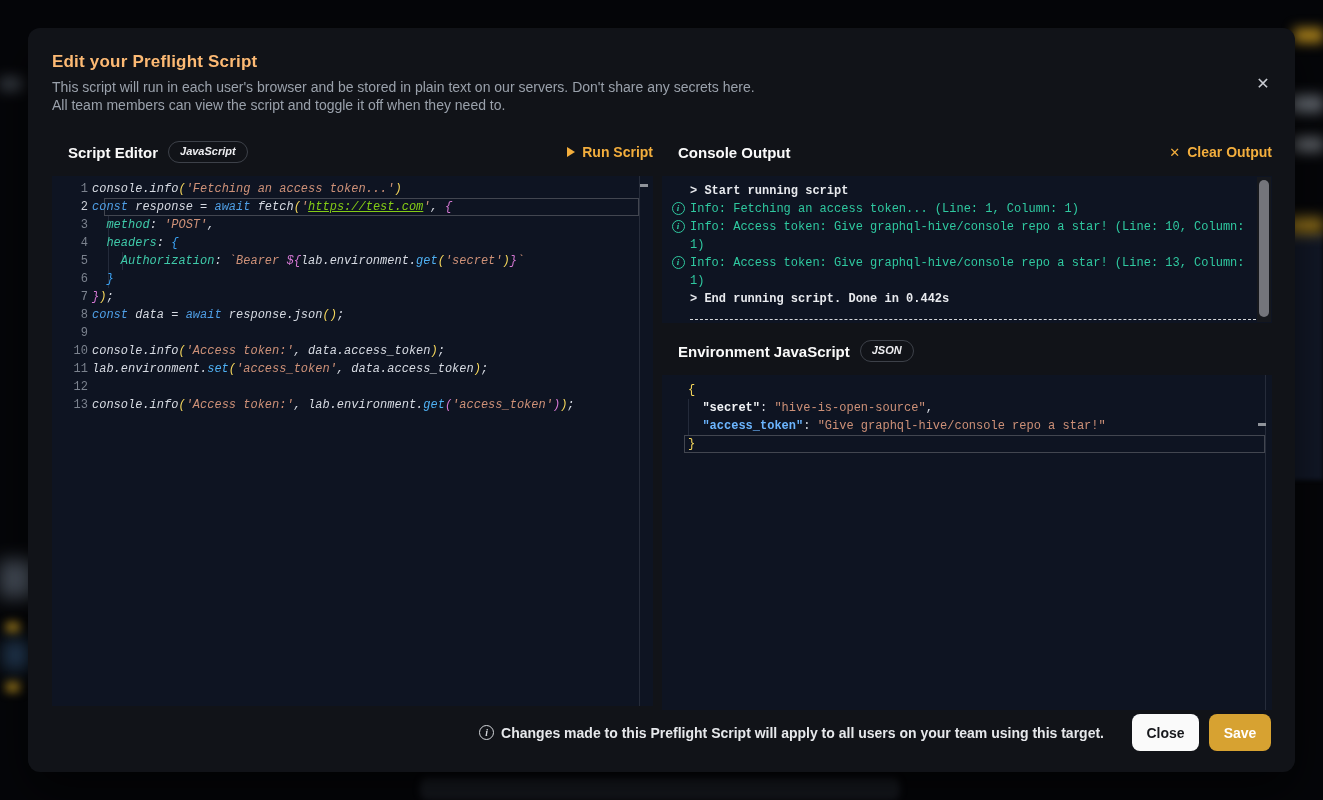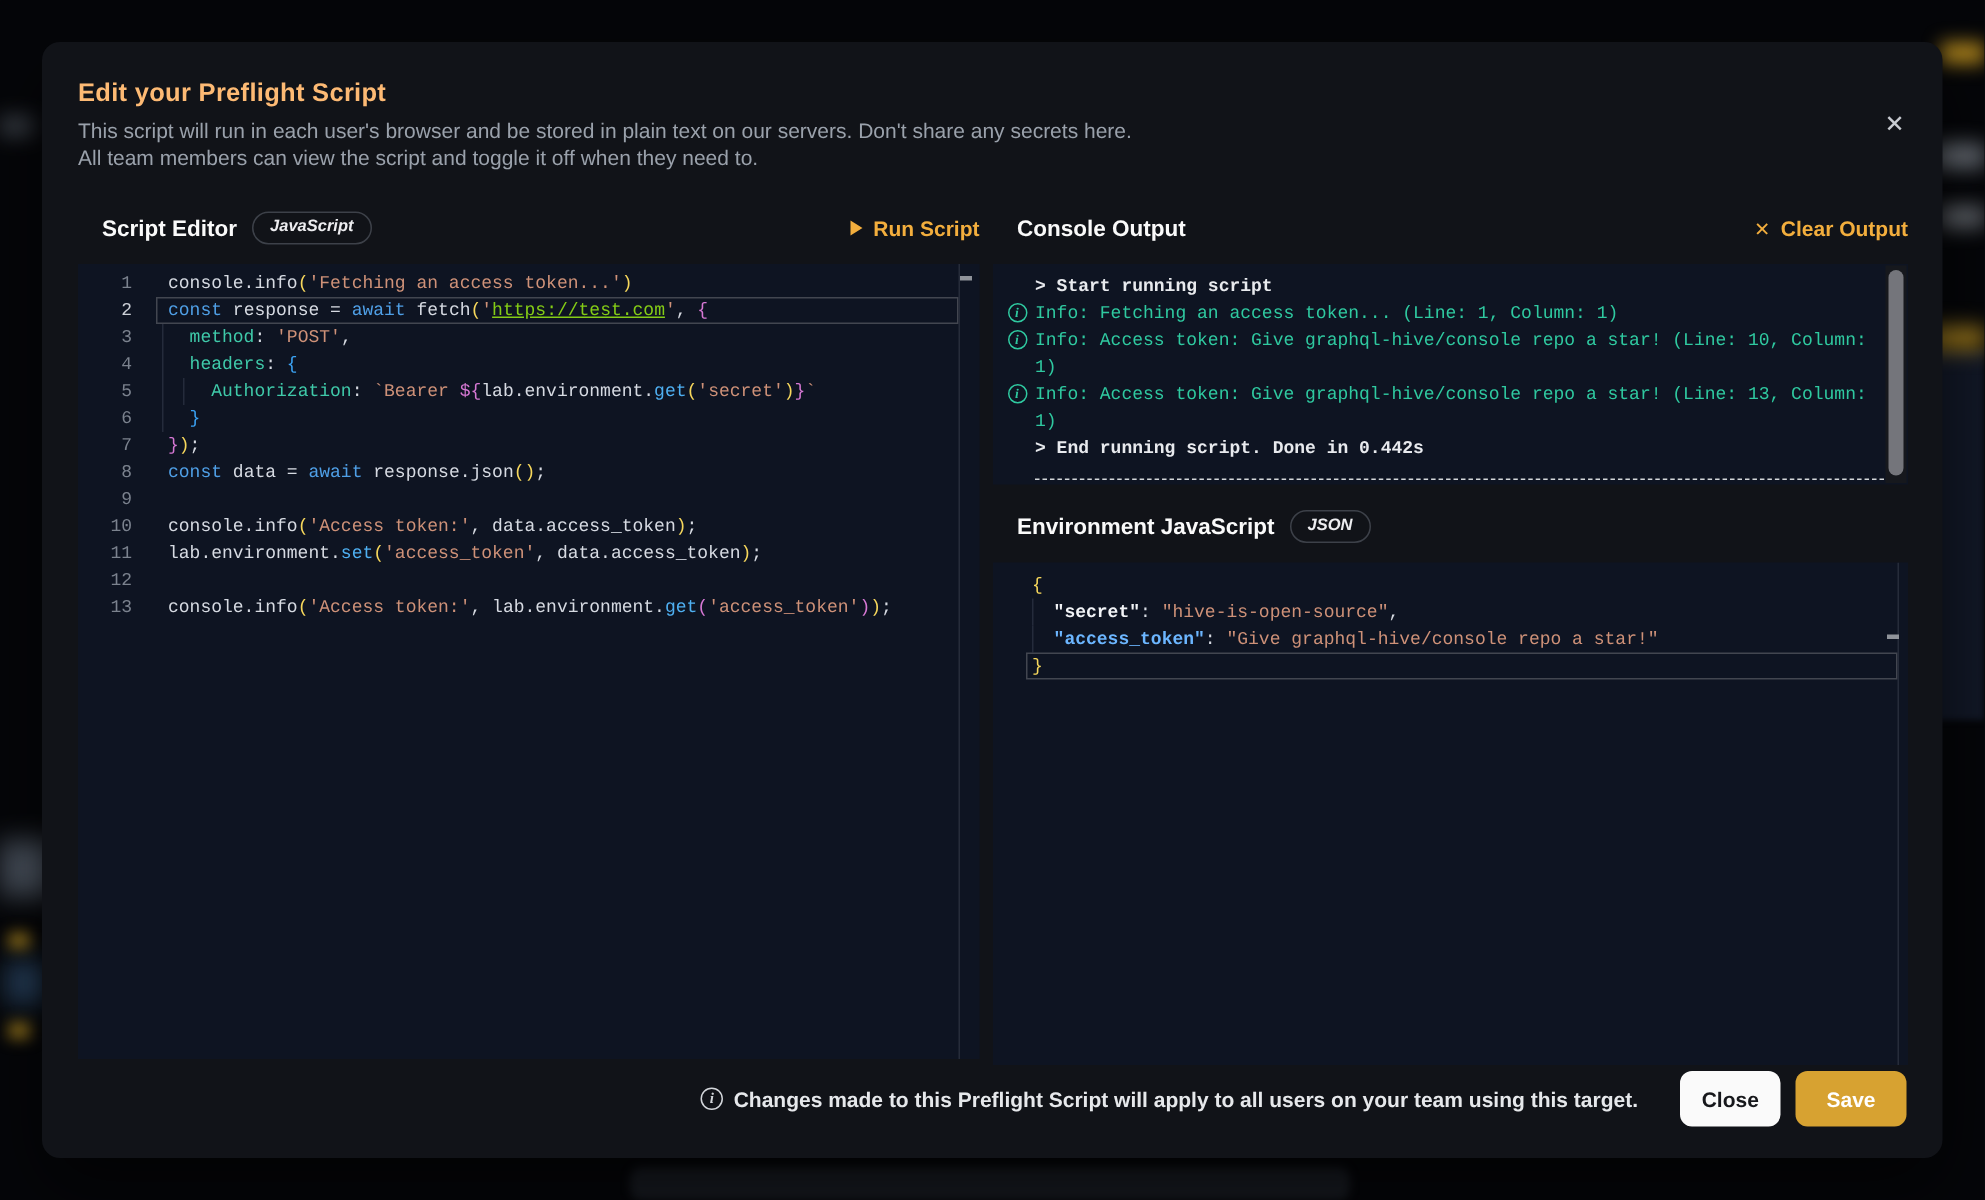--- a/index.html
+++ b/index.html
@@ -49,21 +49,21 @@
     overflow:hidden; font-family:"Liberation Mono","DejaVu Sans Mono",monospace;
     font-size:12px; line-height:18px;
   }
   #script-editor-box { height:530px; padding-top:4px; }
   #console-box  { height:147px; padding:6px 16px 6px 4px; }
   #env-box      { height:335px; padding-top:6px; }
 
   .code-line { position:relative; height:18px; white-space:pre; }
   .ln { position:absolute; left:0; top:0; width:36px; text-align:right; color:#7b828e; }
   .code-line.hl .ln { color:#ccd0d7; }
-  #script-lines .code-text { position:absolute; left:60px; top:0; }
+  #script-lines .code-text { position:absolute; left:40px; top:0;font-style:italic; }
   #env-lines .code-text { position:absolute; left:26px; top:0; }
   .hl-box { position:absolute; top:0; height:18px; border:1px solid #424650; }
   #script-lines .hl-box { left:52px; right:14px; }
   #env-lines .hl-box { left:22px; right:7px; }
   .indent-guide { position:absolute; top:0; bottom:0; width:1px; background:#242b3b; }
 
   .tok-fg  { color:#d6dae2; }
   .tok-kw  { color:#4f9fe6; }
   .tok-mth { color:#4fb0f2; }
   .tok-str { color:#ce9178; }
@@ -103,21 +103,21 @@
   .footer { display:flex; align-items:center; justify-content:flex-end; margin-top:4px; height:37px; }
   .foot-icon {
     width:15px; height:15px; border:1px solid #d3d6da; border-radius:50%;
     color:#d3d6da; font-size:10px; line-height:13px; text-align:center;
     font-family:"Liberation Serif",serif; font-style:italic; font-weight:bold;
     flex:0 0 15px;
   }
   .foot-note { margin-left:7px; font-size:14px; color:#e6e8eb;font-weight:bold; }
   .btn { height:37px; border:none; border-radius:8px; font-family:inherit; font-size:14px; cursor:pointer; }
   .btn-close { margin-left:28px; width:67px; background:#fafafa; color:#17181c; font-weight:bold; }
-  .btn-save  { margin-left:10px; width:74px; background:var(--save-bg,#d7a231); color:#fff; font-weight:bold; }
+  .btn-save  { margin-left:10px; width:62px; background:var(--save-bg,#d7a231); color:#fff; font-weight:bold; }
 </style>
 </head>
 <body>
 
 <div class="blob" style="left:1294px;top:28px;width:29px;height:15px;background:#a8801c;filter:blur(6px);"></div>
 <div class="blob" style="left:1290px;top:96px;width:33px;height:16px;background:#8d949e;filter:blur(7px);opacity:.8;"></div>
 <div class="blob" style="left:1293px;top:138px;width:30px;height:13px;background:#9aa0a8;filter:blur(7px);opacity:.75;"></div>
 <div class="blob" style="left:1282px;top:232px;width:41px;height:248px;background:#121827;filter:blur(2px);"></div>
 <div class="blob" style="left:1286px;top:218px;width:37px;height:15px;background:#a8821f;filter:blur(7px);"></div>
 <div class="blob" style="left:0;top:78px;width:22px;height:12px;background:#5e6570;filter:blur(7px);opacity:.7;"></div>

